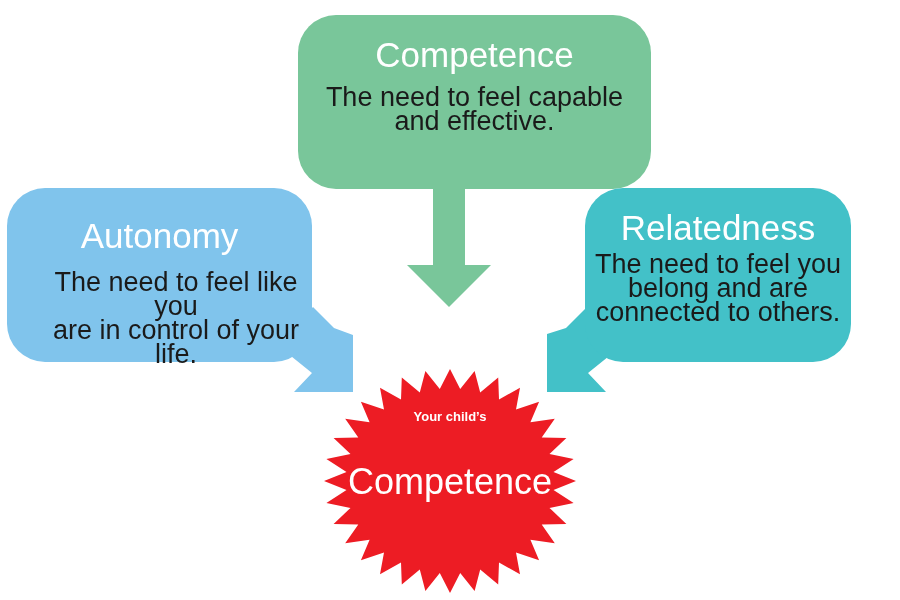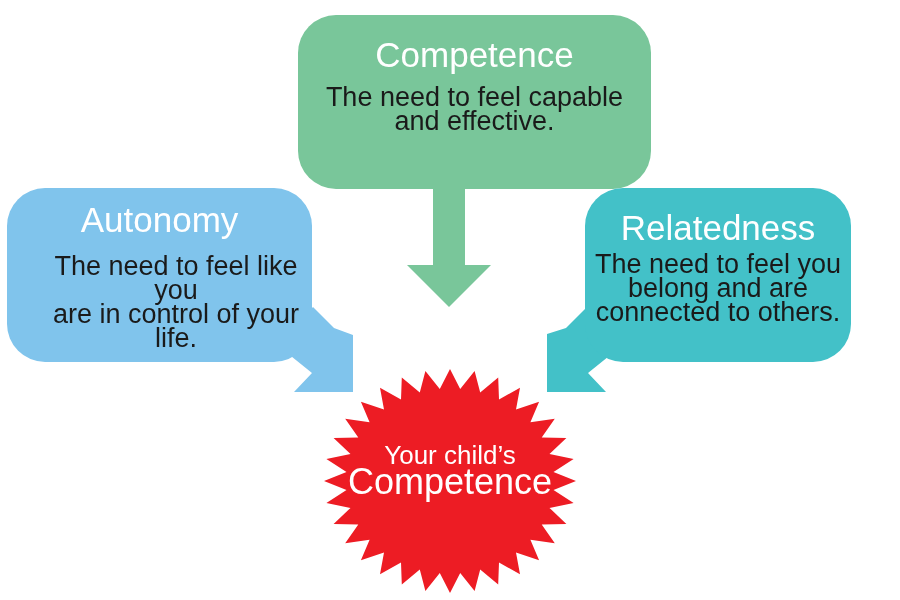--- a/index.html
+++ b/index.html
@@ -5,27 +5,27 @@
   html,body{margin:0;padding:0;background:#ffffff;}
   body{width:900px;height:600px;position:relative;overflow:hidden;font-family:"Liberation Sans",sans-serif;}
   svg{position:absolute;left:0;top:0;}
   .box{position:absolute;border-radius:38px;text-align:center;box-sizing:border-box;}
   .title{color:#ffffff;font-size:35px;line-height:40px;display:block;}
   .desc{color:#1a1a1a;font-size:27px;line-height:24px;display:block;white-space:pre-line;}
   #green{left:298px;top:15px;width:353px;height:174px;}
   #green .title{margin-top:20px;}
   #green .desc{margin-top:10px;}
   #blue{left:7px;top:188px;width:305px;height:174px;}
-  #blue .title{margin-top:12px;}
+  #blue .title{margin-top:28px;}
   #blue .desc{margin-top:14px;margin-left:33px;}
   #teal{left:585px;top:188px;width:266px;height:174px;}
   #teal .title{margin-top:20px;}
   #teal .desc{margin-top:4px;}
   .center-text{position:absolute;left:325px;width:250px;text-align:center;color:#ffffff;}
-  #sub{top:444px;font-size:26px;line-height:22px;}
+  #sub{top:406px;font-size:13px;line-height:22px;font-weight:bold;}
   #main{top:461px;font-size:36px;line-height:42px;}
 </style>
 </head>
 <body>
 
 <svg width="900" height="600" viewBox="0 0 900 600">
 
   <polygon id="arrow-green" points="433,180 465,180 465,265 491,265 449,307 407,265 433,265" fill="#79C69A"></polygon>
 
   <polygon id="arrow-blue" points="290,330 313,307 334,328 353,335 353,392 294,392 312,373 276,344" fill="#80C4EC"></polygon>

